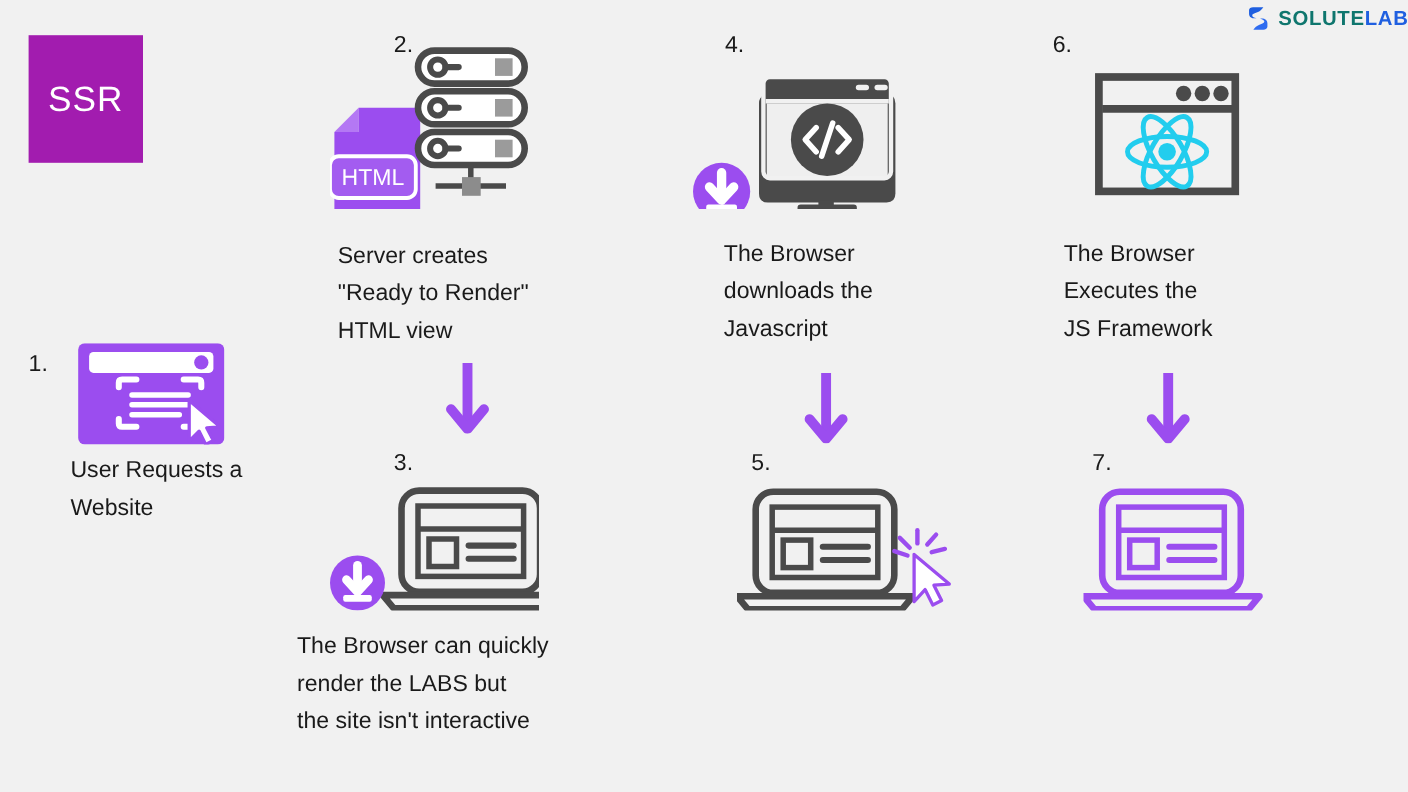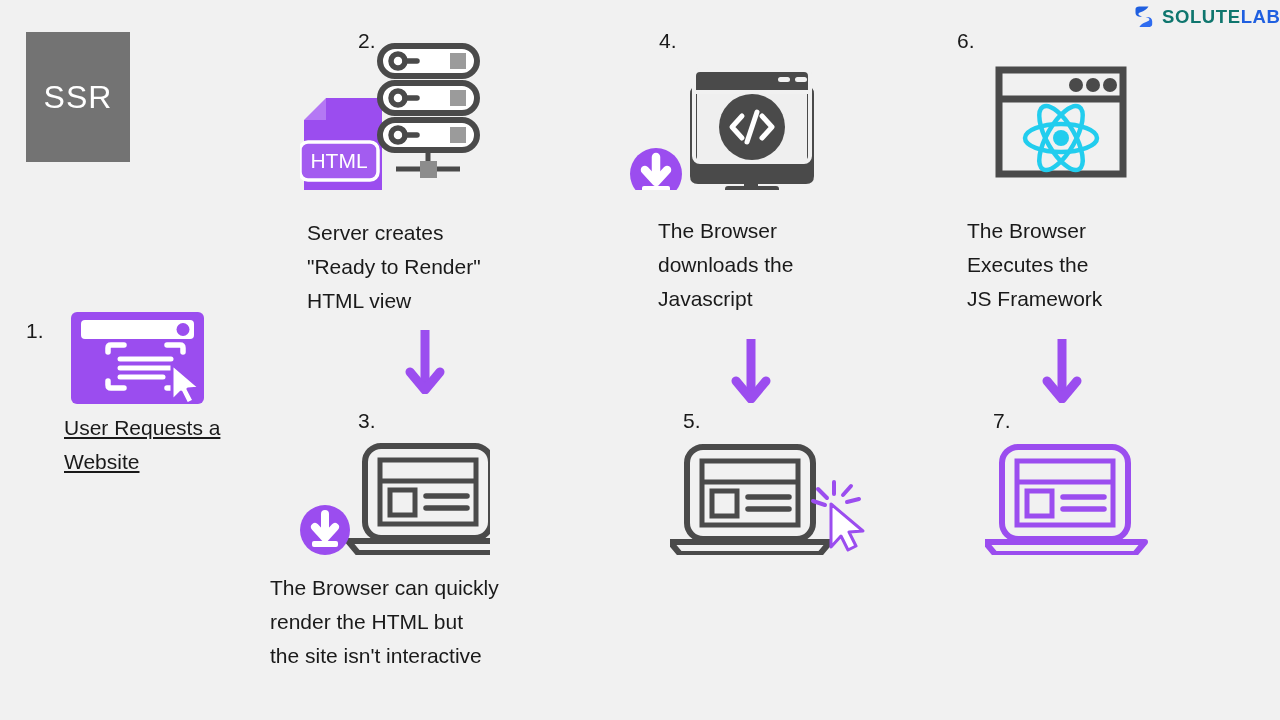--- a/index.html
+++ b/index.html
@@ -18,22 +18,22 @@
   #brand-logo{left:1133px;top:6px;display:flex;align-items:center;gap:7px;}
   #brand-logo .wordmark{
     font-size:18.5px;letter-spacing:.6px;font-weight:400;line-height:1;
     display:flex;
   }
   #brand-logo .w-solute{color:#0f766e;font-weight:bold;}
   #brand-logo .w-labs{color:#1f5fe0;font-weight:700;}
 
   
   #ssr-badge{
-    left:26px;top:32px;width:104px;height:130px;
-    background:#737373;
+    left:26px;top:32px;width:104px;height:116px;
+    background:#a21caf;
     display:flex;align-items:center;justify-content:center;
   }
   #ssr-badge span{
     color:#fff;font-size:32px;letter-spacing:1px;line-height:1;
   }
 
   
   .step-num{font-size:21px;color:#1a1a1a;line-height:1;}
 
   
@@ -82,21 +82,21 @@
       </g>
       <g fill="none" stroke="#ffffff" stroke-width="5" stroke-linecap="round">
         <path d="M49 47 L100 47"></path>
         <path d="M49 56 L100 56"></path>
         <path d="M49 65 L92 65"></path>
       </g>
 
       <path d="M101 52 L101 89 L110 80 L116 92 L123 88.5 L117 77 L129 76 Z" fill="#ffffff" stroke="#9B4DEF" stroke-width="3" stroke-linejoin="round"></path>
     </svg>
   </div>
-  <div class="abs caption" style="left:64px;top:411px;width:250px;text-decoration:underline;">User Requests a
+  <div class="abs caption" style="left:64px;top:411px;width:250px;">User Requests a
 Website</div>
 
   <div class="abs step-num" style="left:358px;top:30px;">2.</div>
   <div class="abs" style="left:300px;top:42px;">
     <svg class="icon" width="180" height="150" viewBox="0 0 180 150">
 
       <g>
         <path d="M4 78 L26 78 L26 56 L4 78 Z" fill="#b478f4"></path>
         <path d="M4 78 L26 78 L26 56 L82 56 L82 148 L4 148 Z" fill="#9B4DEF"></path>
         <rect x="0" y="100" width="78" height="38" rx="8" fill="#a35cf0" stroke="#ffffff" stroke-width="3.5"></rect>
@@ -155,21 +155,21 @@
 
       <g>
         <circle cx="25" cy="90" r="25" fill="#9B4DEF"></circle>
         <path d="M25 74 L25 95" stroke="#ffffff" stroke-width="8" stroke-linecap="round"></path>
         <path d="M15 87 L25 98 L35 87" fill="none" stroke="#ffffff" stroke-width="8" stroke-linejoin="round" stroke-linecap="round"></path>
         <rect x="12" y="101" width="26" height="6" rx="2" fill="#ffffff"></rect>
       </g>
     </svg>
   </div>
   <div class="abs caption" style="left:270px;top:571px;width:330px;">The Browser can quickly
-render the HTML but
+render the LABS but
 the site isn't interactive</div>
 
   <div class="abs step-num" style="left:659px;top:30px;">4.</div>
   <div class="abs" style="left:630px;top:68px;">
     <svg class="icon" width="200" height="122" viewBox="0 0 200 122">
 
       <path d="M60 26 L60 108 Q60 116 68 116 L176 116 Q184 116 184 108 L184 26 Q184 18 176 18 L68 18 Q60 18 60 26 Z" fill="#4A4A4A"></path>
 
       <rect x="64" y="2" width="116" height="92" rx="6" fill="#4A4A4A" stroke="#f1f1f1" stroke-width="4"></rect>
       <path d="M66 24 L178 24" stroke="#f1f1f1" stroke-width="4"></path>

